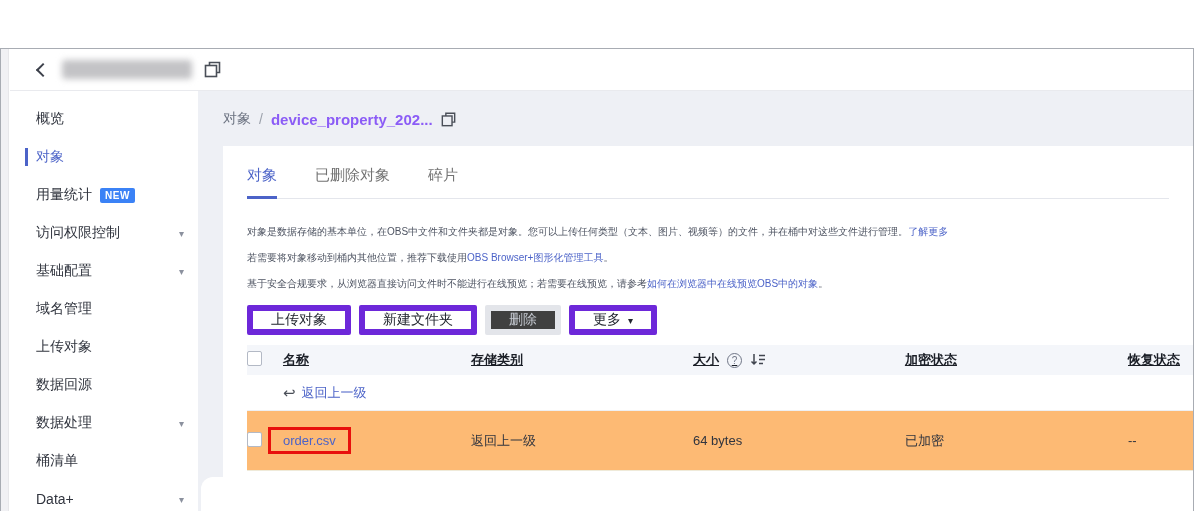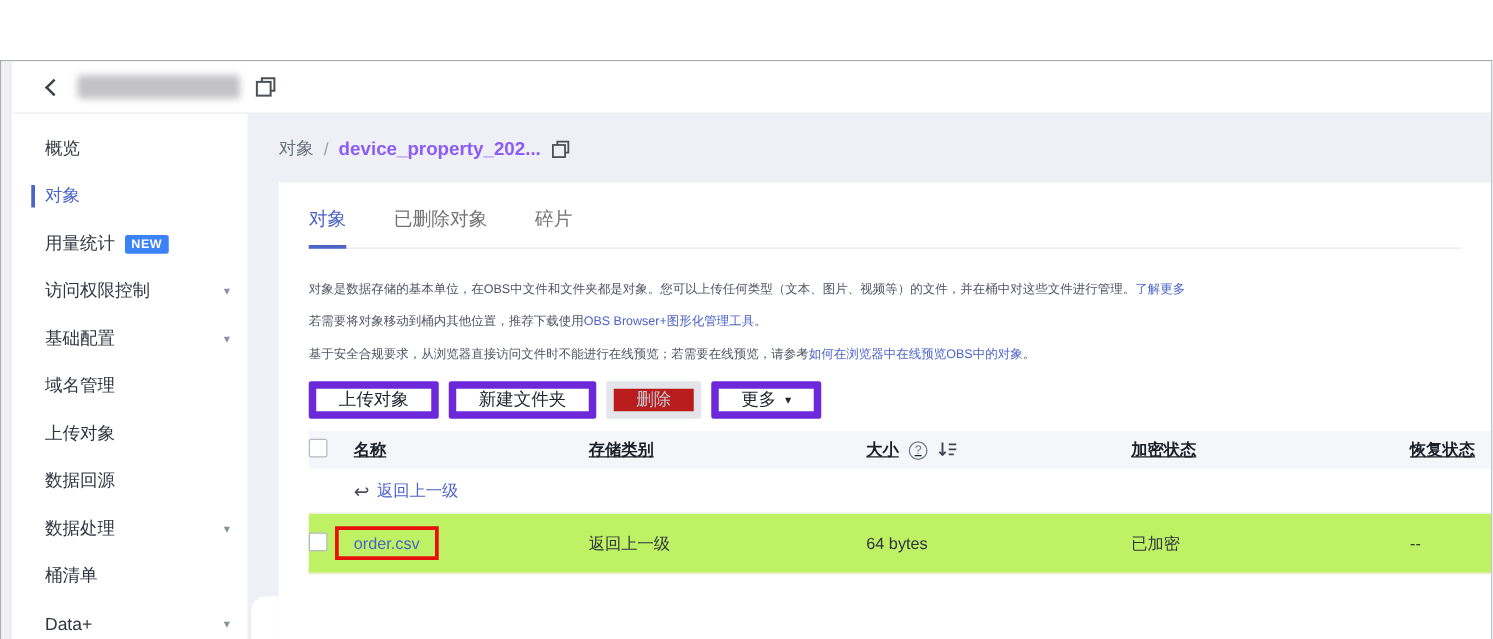--- a/index.html
+++ b/index.html
@@ -102,21 +102,21 @@
   .desc .lnk{ color:#4c63c8; cursor:pointer; }
 
   .toolbar{ margin-top:8px; display:flex; gap:8px; }
   .btn{
     height:30px; min-width:68px; padding:4px 18px; background:#fff;
     border:6px solid #6d28d9; border-radius:2px; font-size:14px; color:#21252e;
     display:inline-flex; align-items:center; justify-content:center; gap:7px;
     cursor:pointer; font-family:inherit;
   }
   .btn:disabled{
-    background:#b91c1c; border-color:#e3e5ea; color:#c4c8d0; cursor:default;
+    background:#404040; border-color:#e3e5ea; color:#c4c8d0; cursor:default;
   }
   .btn .caret{ font-size:10px; color:#21252e; }
 
   
   .obj-table{ margin-top:10px; margin-right:0; }
   .tr{
     display:grid;
     grid-template-columns:36px 188px 222px 212px 223px minmax(0,1fr);
     align-items:center;
   }
@@ -134,21 +134,21 @@
   .sort-icon{ display:block; cursor:pointer; }
 
   .return-row{
     height:36px; display:flex; align-items:center;
     border-bottom:1px solid #eef0f3; padding-left:36px;
   }
   .return-arrow{ color:#4a4f58; font-size:15px; margin-right:6px; }
   .return-link{ color:#4c63c8; font-size:13px; cursor:pointer; }
 
   .data-row{
-    height:48px; background:#bef264; border-bottom:1px solid #efead9;
+    height:60px; background:#fdba74; border-bottom:1px solid #efead9;
     font-size:13px; color:#30343e;
   }
   .cb{
     appearance:none; -webkit-appearance:none; width:15px; height:15px;
     border:1px solid #b3b9c5; border-radius:2px; background:#fff;
     cursor:pointer; margin:0;
   }
   .file-link{ color:#4c63c8; cursor:pointer; }
   .red-box{
     display:inline-block; border:3px solid #e8100c; padding:3px 12px;

